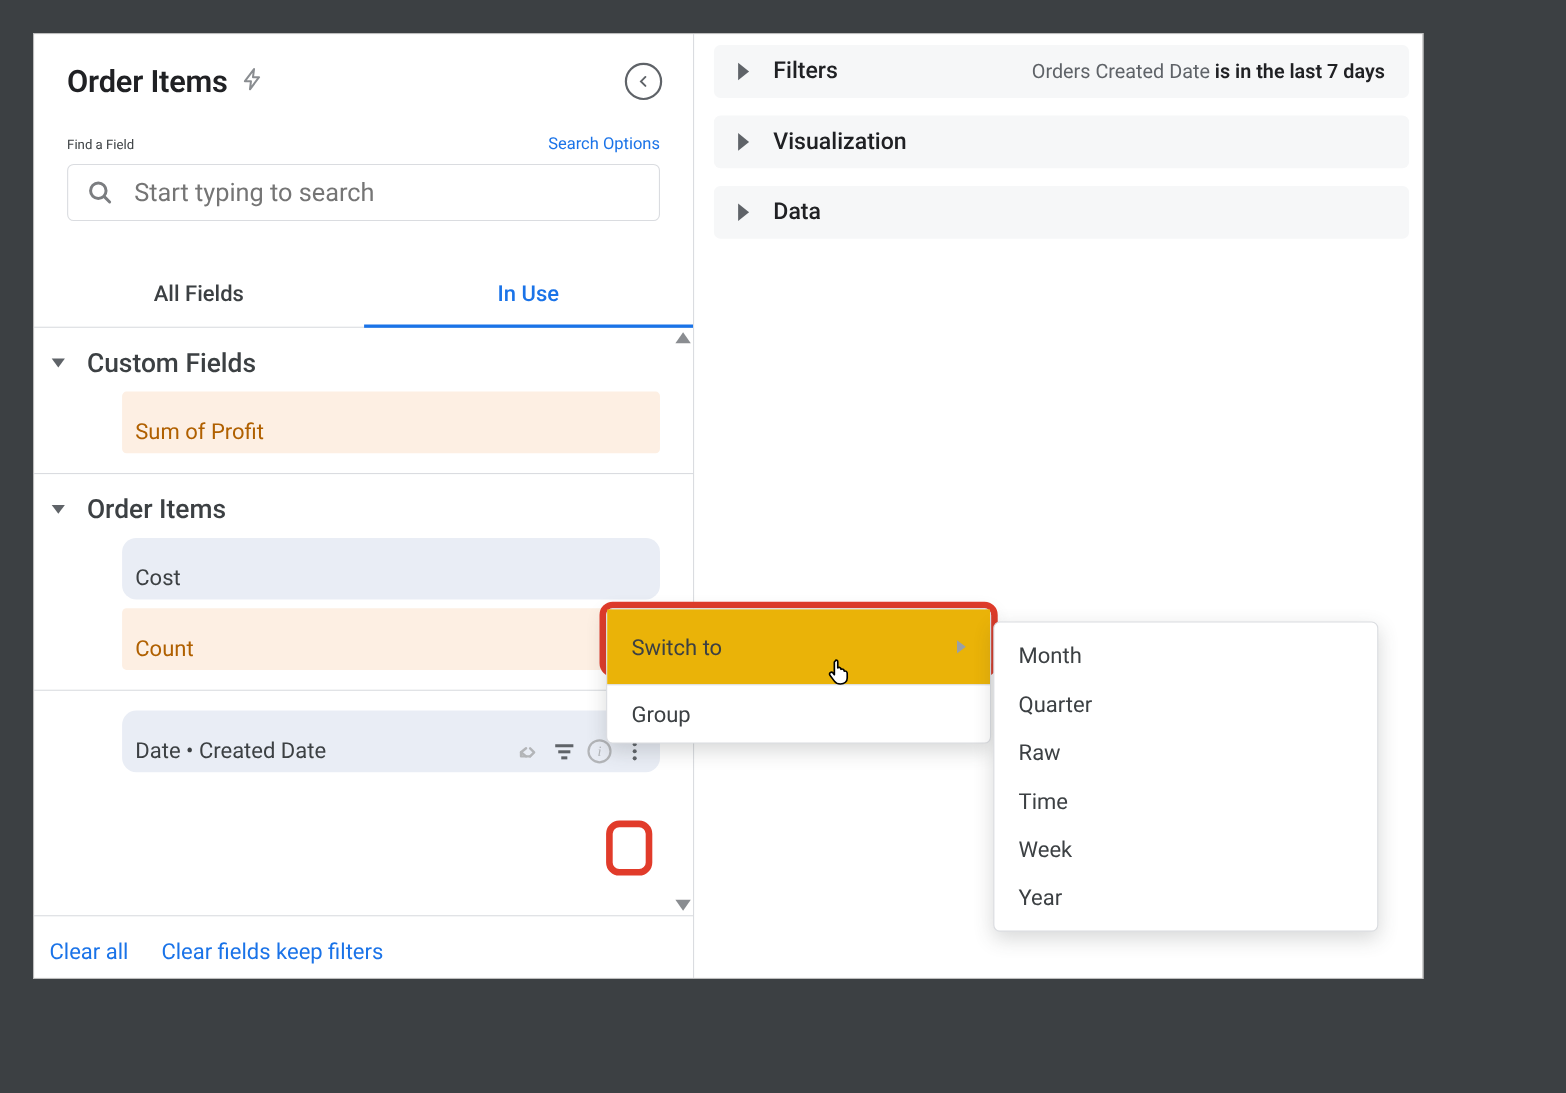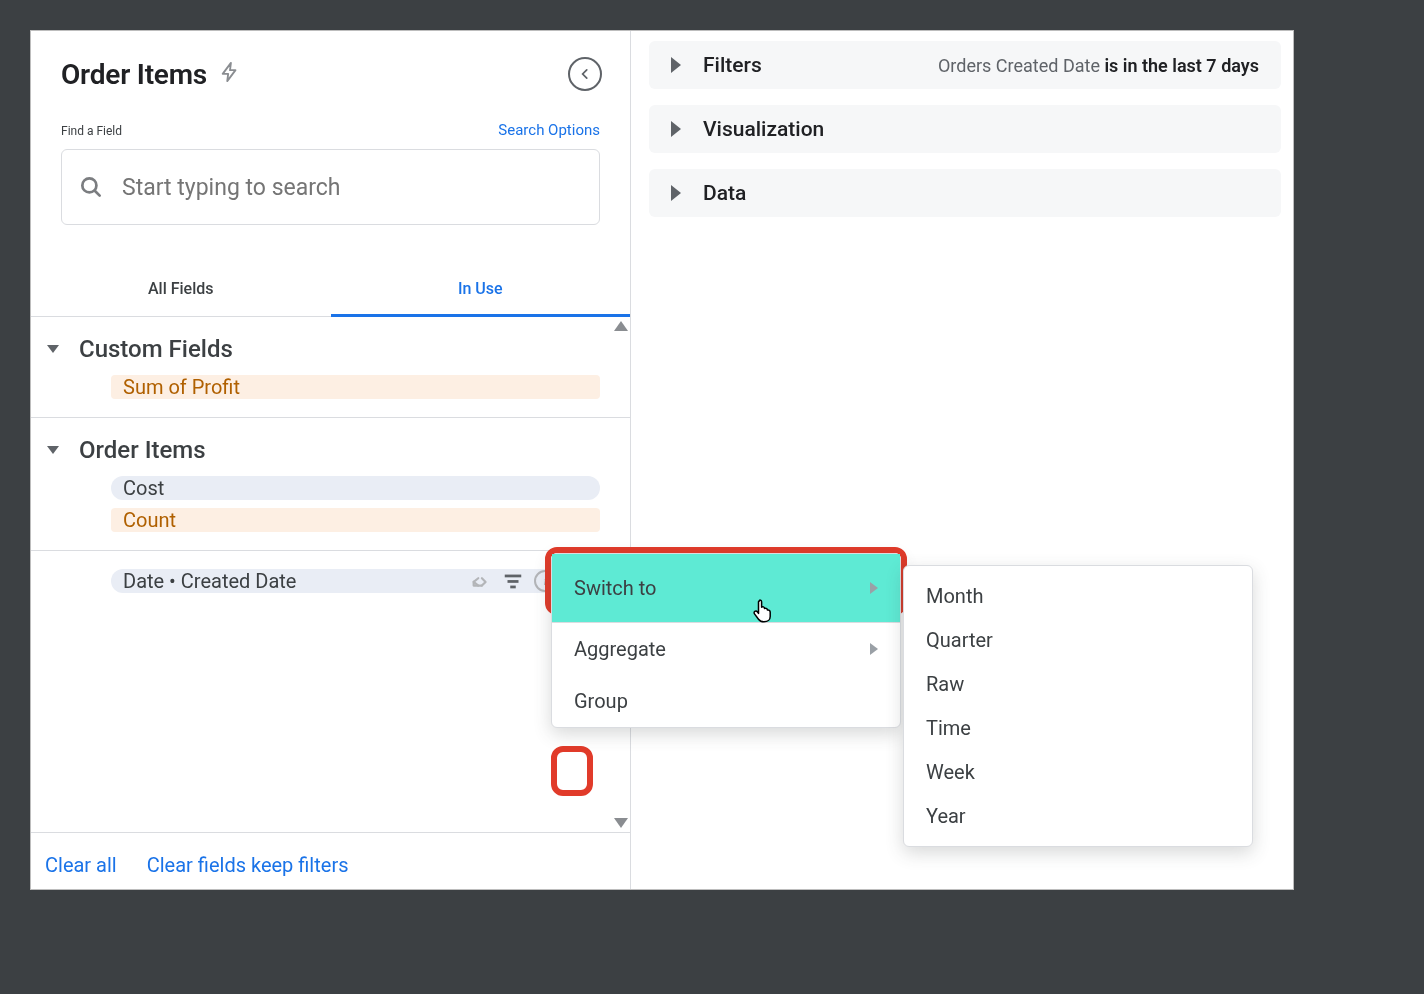--- a/index.html
+++ b/index.html
@@ -65,36 +65,36 @@
     display: flex; align-items: baseline; justify-content: space-between;
     padding: 26px 30px 10px 30px;
   }
   .find-label { font-size: 12px; color: var(--text); }
   .search-options { color: var(--link); font-size: 15px; cursor: pointer; }
 
   .search-row { padding: 0 30px; }
   .search-input {
     display: flex; align-items: center; gap: 16px;
     border: 1px solid var(--border); border-radius: 6px;
-    padding: 12px 16px; height: 76px;
+    padding: 12px 16px; height: 52px;
   }
   .search-input svg { width: 26px; height: 26px; color: #7b7d80; flex-shrink:0; }
   .search-input input {
     border: none; outline: none; font-size: 23px; color: #6d6f72;
     flex: 1; background: transparent; font-family: inherit;
   }
 
   
   .tabs {
     display: flex; margin-top: 40px;
     border-bottom: 1px solid var(--border);
   }
   .tab {
     flex: 1; text-align: center; padding: 14px 0 16px;
-    font-size: 16px; color: var(--text); cursor: pointer;
+    font-size: 20px; color: var(--text); cursor: pointer;
     font-weight: 500;
   }
   .tab.active { color: var(--link); border-bottom: 3px solid var(--link); margin-bottom:-1px;}
 
   
   .fields-scroller { flex: 1; overflow: hidden; position: relative; }
   .scrollbar-indicator-top {
     position: absolute; right: 2px; top: 4px;
     width: 0; height: 0;
     border-left: 7px solid transparent; border-right: 7px solid transparent;
@@ -113,22 +113,22 @@
     font-weight: 500; cursor: pointer;
   }
   .caret-down {
     width: 0; height: 0;
     border-left: 6px solid transparent; border-right: 6px solid transparent;
     border-top: 8px solid #5f6368;
   }
   .group-items { padding: 0 30px 0 80px; display:flex; flex-direction:column; gap:8px;}
   .chip {
     border-radius: 4px; padding: 8px 12px;
-    font-size: 20px; display: flex; align-items: center; gap:8px;
-    height: 24px; position: relative; cursor: pointer;
+    font-size: 20px; display: flex; align-items: flex-end; gap:8px;
+    height: 56px; position: relative; cursor: pointer;
   }
   .chip.orange { background: var(--orange-bg); color: var(--orange); }
   .chip.blue { background: var(--blue-bg); color: var(--text); border-radius: 13px; }
   .chip .chip-actions { margin-left: auto; display:flex; align-items:center; gap:10px; }
   .icon-muted { color: var(--icon-muted); }
   .icon-dark { color: #5f6368; }
 
   .info-circle {
     width: 22px; height: 22px; border: 2px solid var(--icon-muted); border-radius:50%;
     display:inline-flex; align-items:center; justify-content:center;
@@ -179,21 +179,21 @@
   .ctx-item {
     padding: 14px 22px; font-size: 20px; color: var(--text);
     display: flex; align-items: center; cursor: pointer;
   }
   .ctx-item .sub-arrow {
     margin-left: auto;
     width: 0; height: 0;
     border-top: 6px solid transparent; border-bottom: 6px solid transparent;
     border-left: 8px solid #9aa0a6;
   }
-  .ctx-item.hl { background: #5eead4; align-items: center; }
+  .ctx-item.hl { background: #eab308; align-items: center; }
   .ctx-sep { height:1px; background: var(--border); margin: 0;}
 
   .submenu .ctx-item { padding: 10px 22px; }
 
   
   .cursor {
     position: absolute; z-index: 30;
     font-size: 22px; color: #000;
     pointer-events:none;
   }
@@ -327,24 +327,20 @@
 
   <div class="redbox" style="left:520px; top:715px; width:42px; height:50px;"></div>
 
   <div class="ctx-menu" style="left:520px; top:522px; width:350px;">
     <div class="ctx-item hl" style="padding-top:22px;padding-bottom:22px;">
       <span>Switch to</span>
       <span class="sub-arrow"></span>
     </div>
     <div class="ctx-sep"></div>
     <div class="ctx-item">
-      <span>Aggregate</span>
-      <span class="sub-arrow"></span>
-    </div>
-    <div class="ctx-item">
       <span>Group</span>
     </div>
   </div>
 
   <div class="redbox" style="left:514px; top:516px; width:362px; height:68px;"></div>
 
   <div class="ctx-menu submenu" style="left:872px; top:534px; width:350px; padding:8px 0;">
     <div class="ctx-item">
         <span>Month</span>
       </div>

